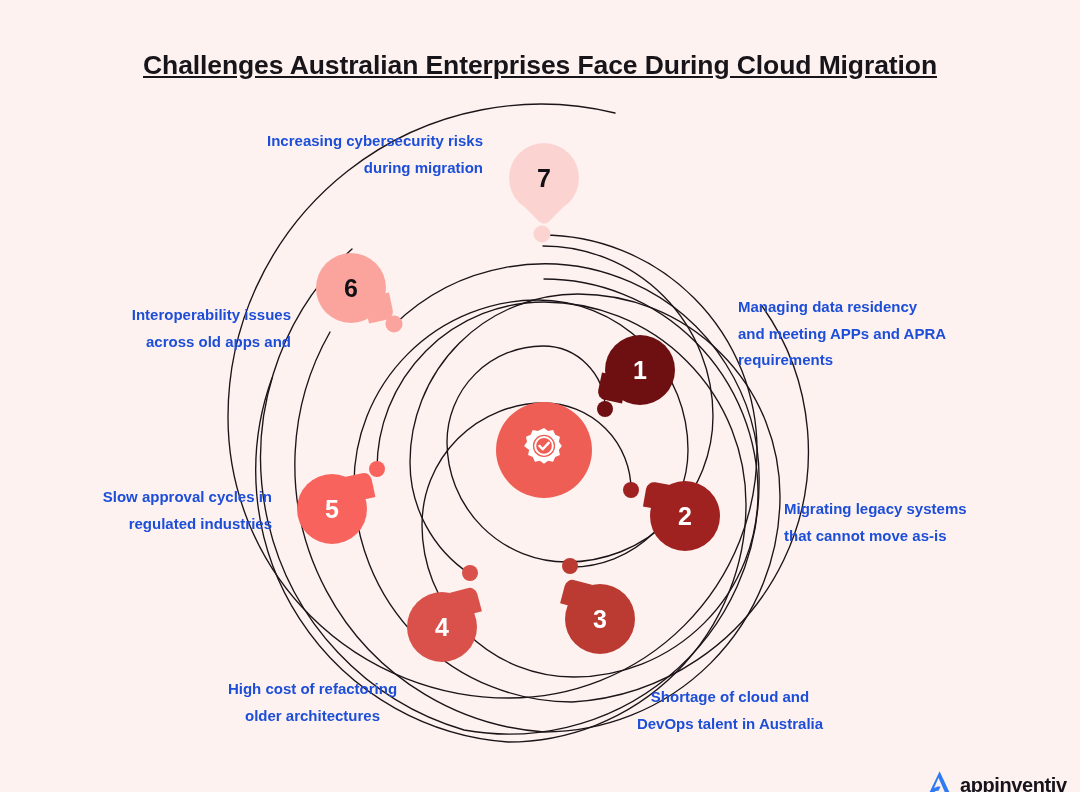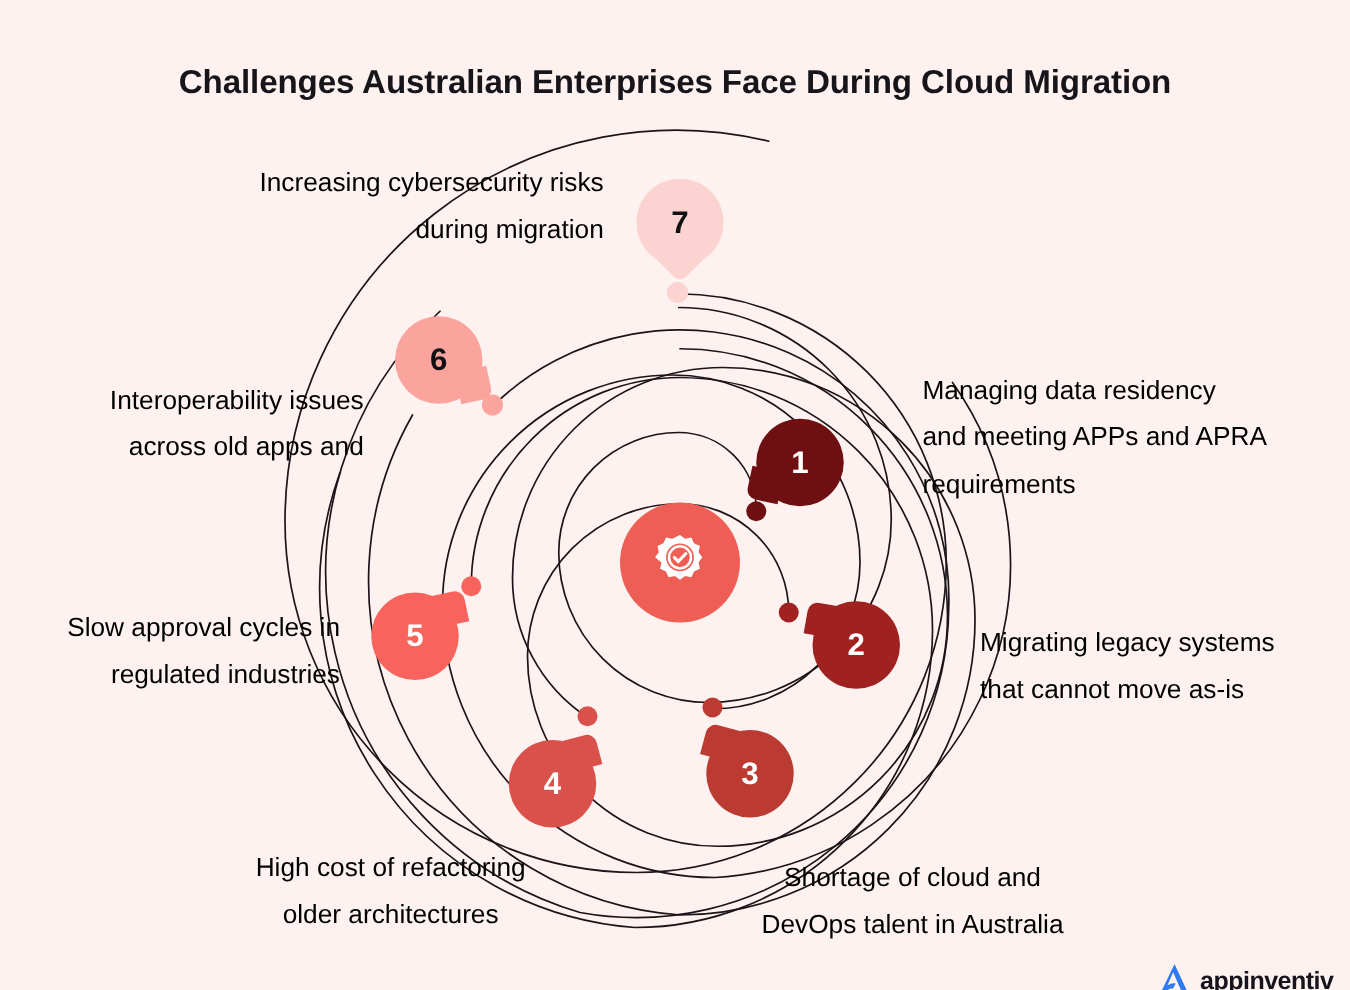--- a/index.html
+++ b/index.html
@@ -22,20 +22,21 @@
   #title {
     position: absolute;
     top: 50px;
     left: 0;
     width: 1080px;
     text-align: center;
     font-size: 26.5px;
     font-weight: bold;
     color: #17141a;
     letter-spacing: -0.1px;
+    text-decoration: underline;
   }
   #spiral-svg {
     position: absolute;
     left: 0;
     top: 0;
     width: 1080px;
     height: 792px;
   }
   .hub {
     position: absolute;
@@ -64,24 +65,24 @@
   .marker .num { position: relative; z-index: 2; line-height: 1; }
   
   .marker .tail {
     position: absolute;
     width: 26px;
     height: 26px;
     z-index: 1;
   }
   .caption {
     position: absolute;
-    font-size: 21px;
+    font-size: 15px;
     line-height: 1.78;
-    color: #000000;
-    font-weight: 400;
+    color: #1d4ed8;
+    font-weight: 700;
   }
   .caption.right { text-align: left; }
   .caption.left  { text-align: right; }
   .caption.center{ text-align: center; }
 
   #logo {
     position: absolute;
     left: 925px;
     top: 768px;
     display: flex;

